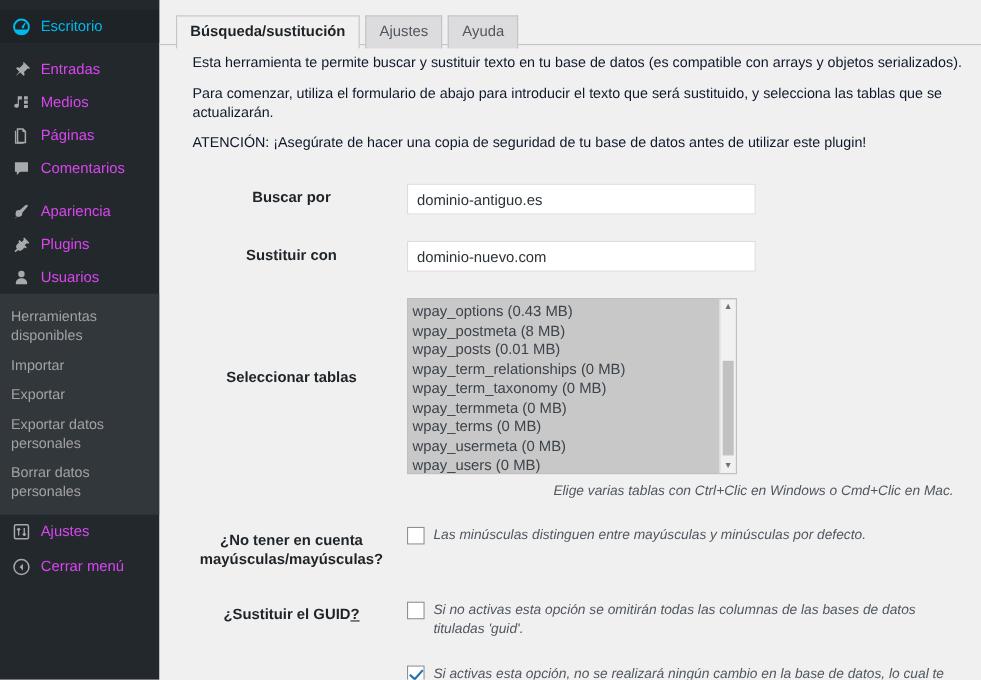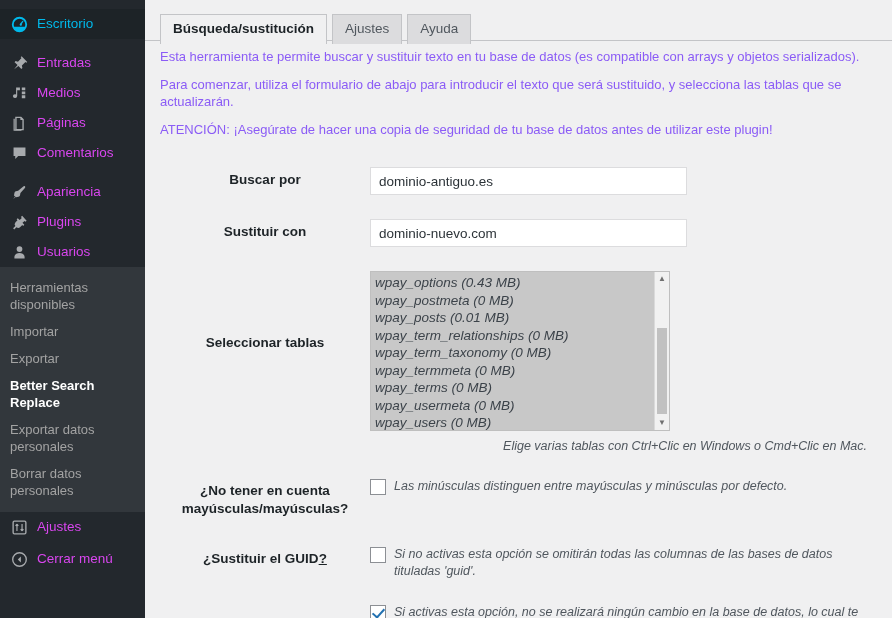--- a/index.html
+++ b/index.html
@@ -120,24 +120,24 @@
     bottom: 0;
     height: 1px;
     background: #c3c4c7;
     z-index: 1;
   }
 
   .content {
     padding: 0 15px 0 15px;
   }
   .intro p {
-    margin: 0 0 11px 0;
+    margin: 0 0 11px 15px;
     font-size: 13px;
     line-height: 17px;
-    color: #8b5cf6;
+    color: #0f172a;
   }
   .intro p:first-child { margin-top: 7px; }
 
   table.form-table {
     border-collapse: collapse;
     width: 717px;
     margin-top: 17px;
   }
   table.form-table th {
     width: 210px;
@@ -179,21 +179,20 @@
   .select-options {
     flex: 1 1 auto;
     padding: 2px 0 0 4px;
     overflow: hidden;
   }
   .select-options .opt {
     font-size: 13.5px;
     line-height: 17.5px;
     color: #3c434a;
     white-space: nowrap;
-    font-style: italic;
   }
   .scrollbar {
     flex: 0 0 15px;
     width: 15px;
     background: #f1f1f1;
     position: relative;
     border-left: 1px solid #dadada;
   }
   .sb-arrow {
     height: 14px;
@@ -339,23 +338,20 @@
 
     <div class="submenu">
       <div class="submenu-item">
         <span>Herramientas disponibles</span>
       </div>
       <div class="submenu-item">
         <span>Importar</span>
       </div>
       <div class="submenu-item">
         <span>Exportar</span>
-      </div>
-      <div class="submenu-item current">
-        <span>Better Search Replace</span>
       </div>
       <div class="submenu-item">
         <span>Exportar datos personales</span>
       </div>
       <div class="submenu-item">
         <span>Borrar datos personales</span>
       </div>
     </div>
 
     <div class="menu-item">
@@ -418,21 +414,21 @@
             <input class="text" type="text" value="dominio-nuevo.com" style="">
           </td>
         </tr>
 
         <tr>
           <th style="padding-top:75px">Seleccionar tablas</th>
           <td>
             <div class="select-box">
               <div class="select-options">
                 <div class="opt">wpay_options (0.43 MB)</div>
-                <div class="opt">wpay_postmeta (0 MB)</div>
+                <div class="opt">wpay_postmeta (8 MB)</div>
                 <div class="opt">wpay_posts (0.01 MB)</div>
                 <div class="opt">wpay_term_relationships (0 MB)</div>
                 <div class="opt">wpay_term_taxonomy (0 MB)</div>
                 <div class="opt">wpay_termmeta (0 MB)</div>
                 <div class="opt">wpay_terms (0 MB)</div>
                 <div class="opt">wpay_usermeta (0 MB)</div>
                 <div class="opt">wpay_users (0 MB)</div>
               </div>
               <div class="scrollbar">
                 <div class="sb-arrow">▲</div>

